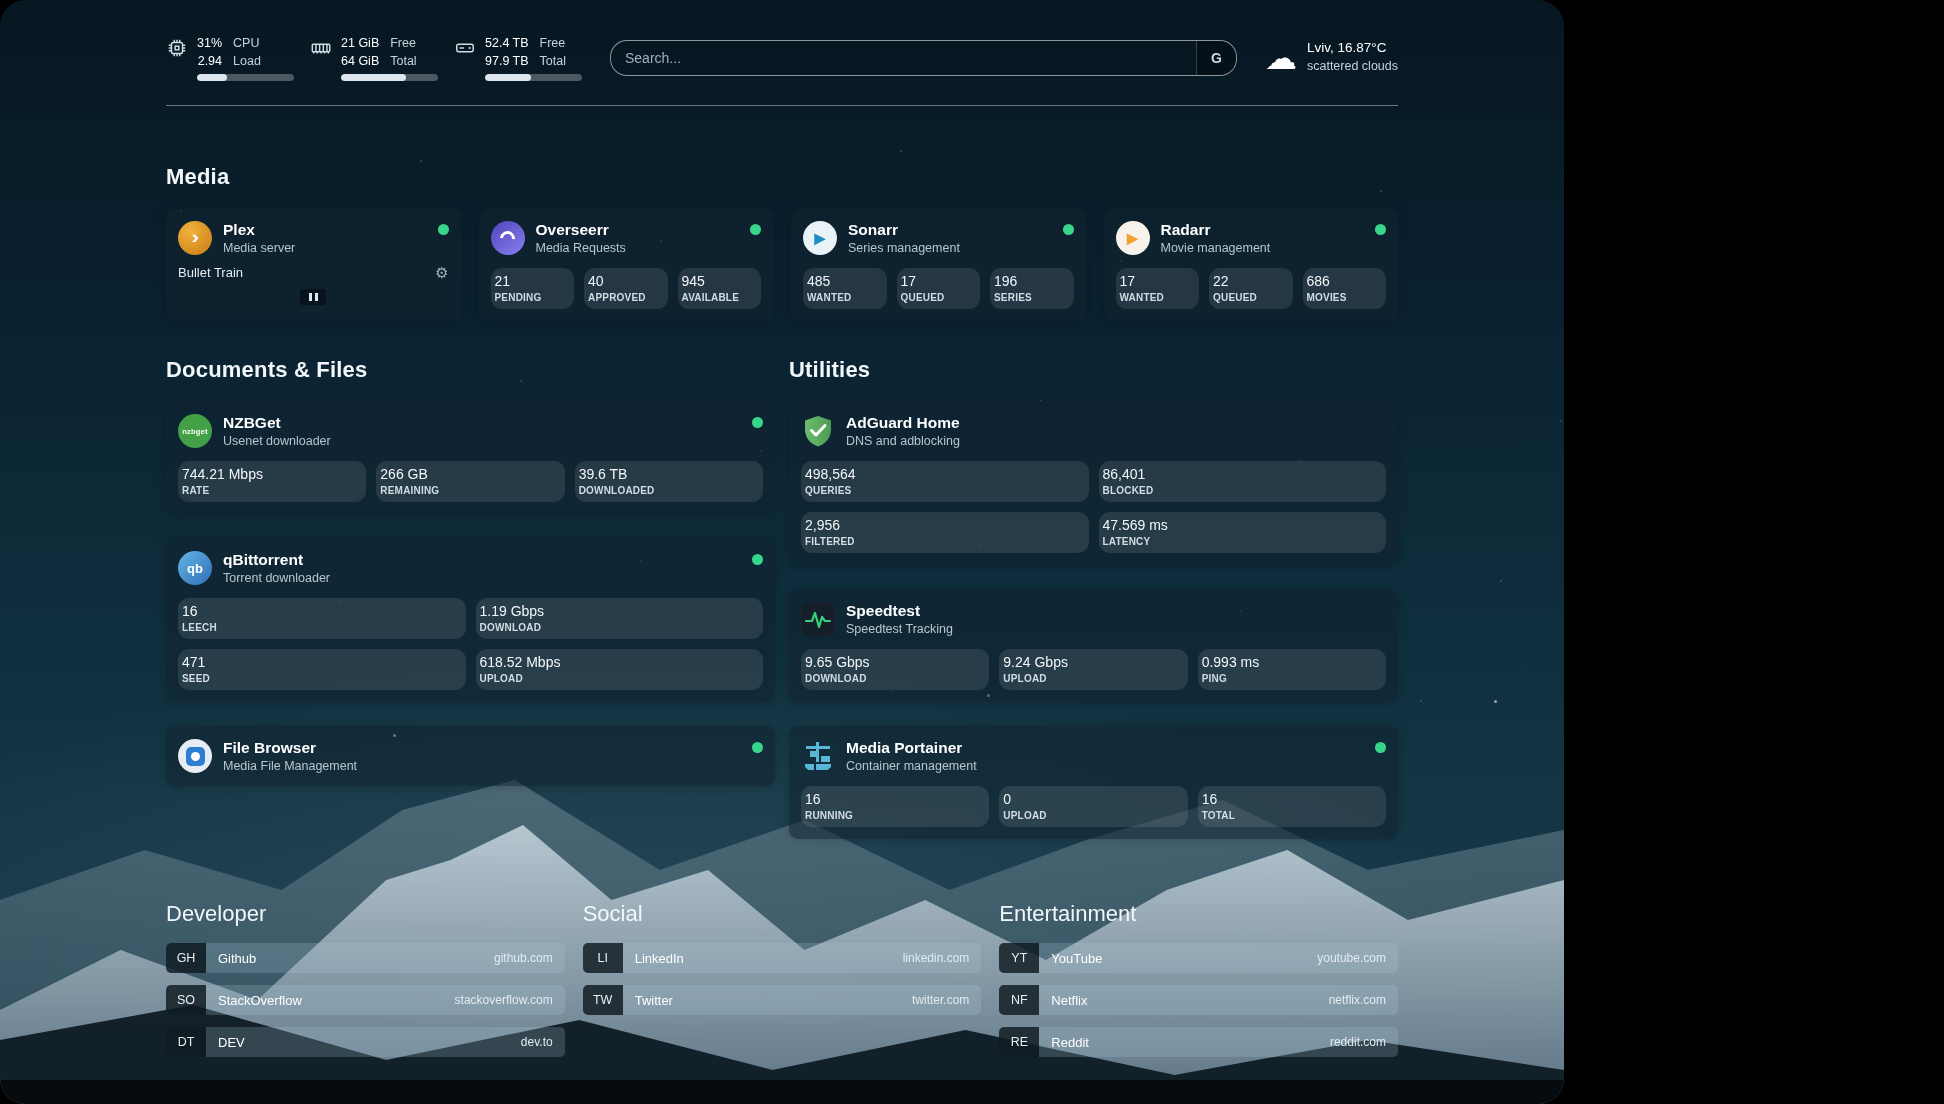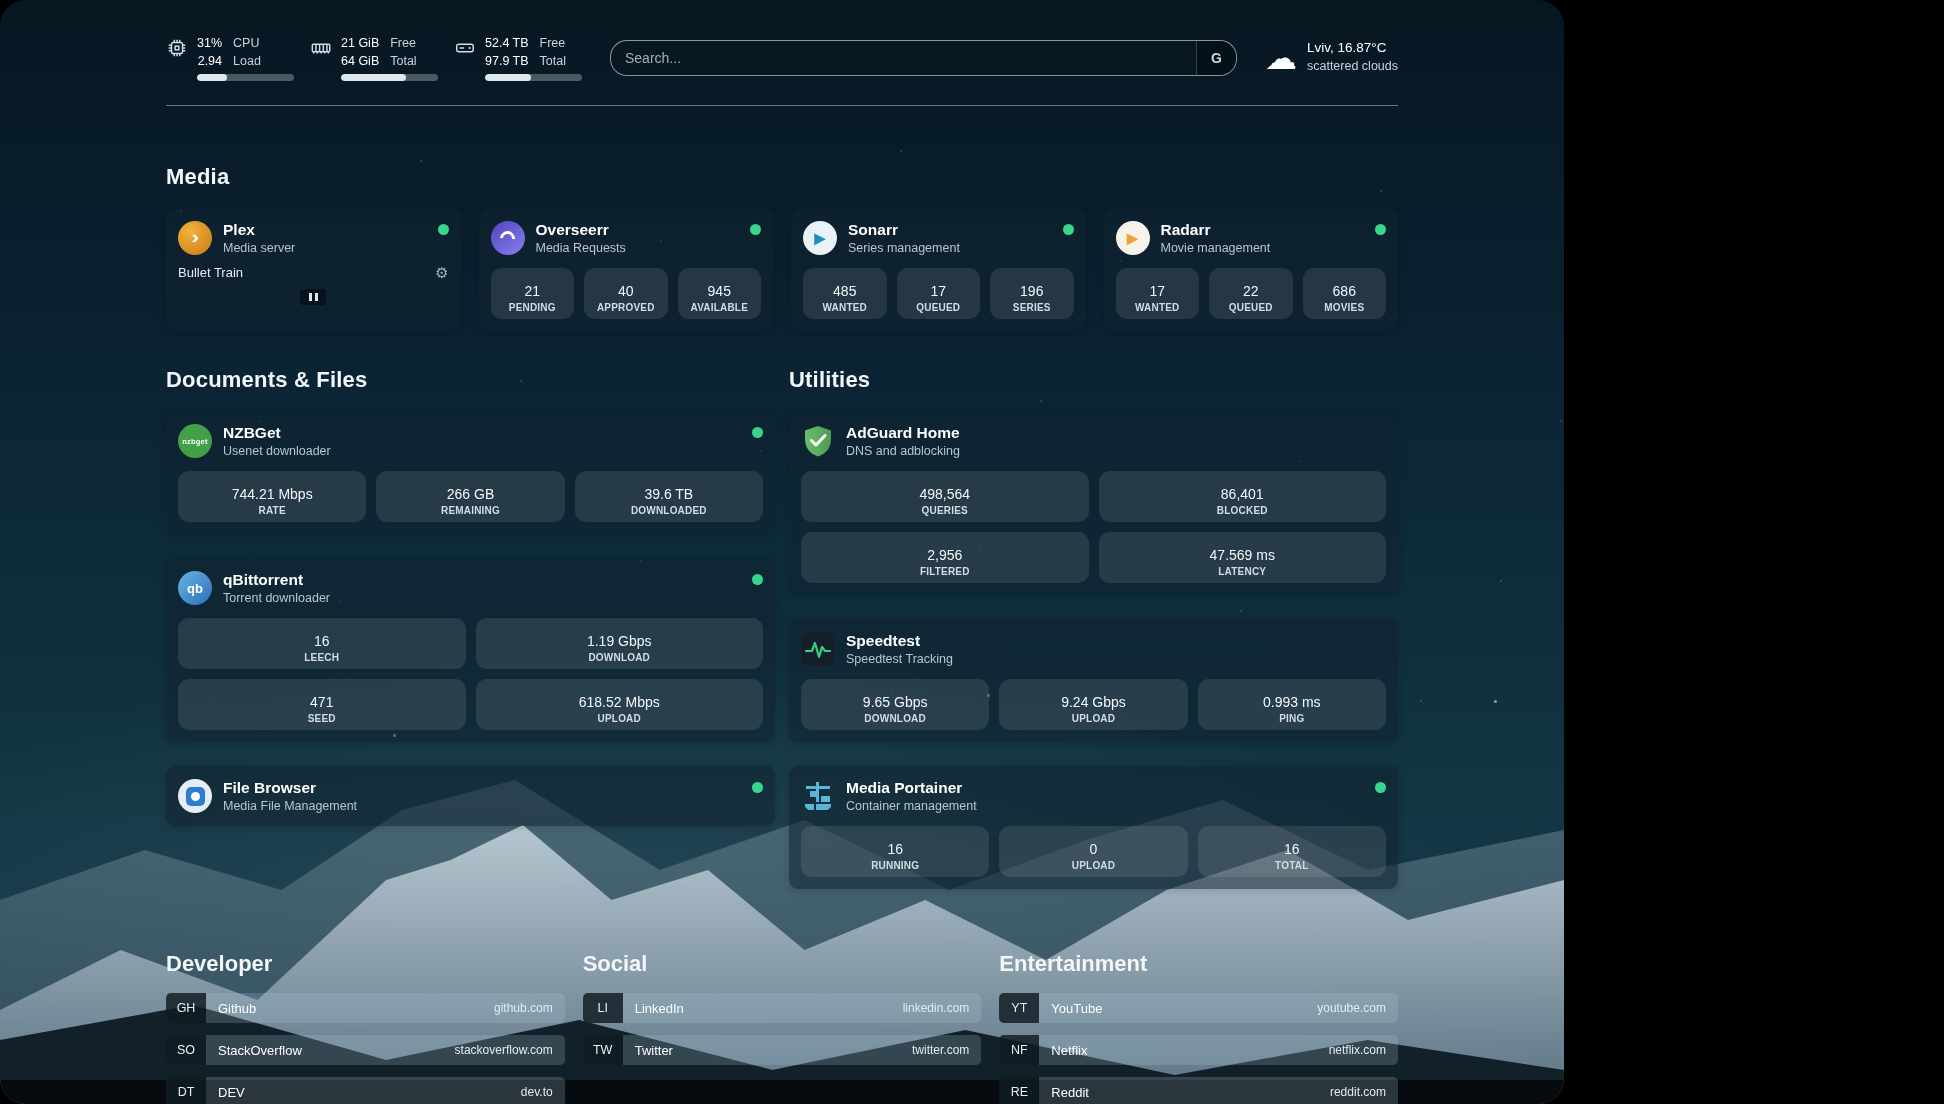--- a/index.html
+++ b/index.html
@@ -66,21 +66,21 @@
   .card { background:rgba(16,35,47,.55); border-radius:9px; padding:12px; box-shadow:0 1px 8px rgba(0,0,0,.18); }
   .card-header { display:flex; align-items:center; gap:11px; cursor:pointer; }
   .hgroup { line-height:1.25; }
   .card-title { font-size:15.5px; font-weight:600; color:#fff; }
   .card-sub { font-size:12.5px; color:#b7c6cf; margin-top:1px; }
   .dot { width:11px; height:11px; border-radius:50%; background:#38d68b; margin-left:auto; flex-shrink:0; align-self:flex-start; margin-top:4px; }
 
   .stats { display:grid; gap:10px; margin-top:12px; }
   .stats.c3 { grid-template-columns:repeat(3,1fr); }
   .stats.c4 { grid-template-columns:repeat(2,1fr); }
-  .stat { background:rgba(255,255,255,.1); border-radius:11px; padding:15px 4px 6px; text-align:center; }
+  .stat { background:rgba(255,255,255,.1); border-radius:11px; padding:5px 4px 6px; text-align:left; }
   .stat-value { font-size:14px; color:#f3f7f9; white-space:nowrap; }
   .stat-label { font-size:10px; font-weight:700; color:#d2dde3; margin-top:3px; letter-spacing:.2px; }
 
   
   .icon { width:34px; height:34px; border-radius:50%; display:flex; align-items:center; justify-content:center; flex-shrink:0; overflow:hidden; }
   .icon svg { display:block; }
   .icon-plex { background:radial-gradient(circle at 35% 30%, #f2b23c, #c87a14); }
   .icon-plex b { color:#fff; font-size:19px; font-weight:900; transform:scaleX(1.25); margin-top:-2px; }
   .icon-overseerr { background:linear-gradient(140deg,#4f46ba,#8b7ff0); }
   .swirl { width:15px; height:15px; border-radius:50%; border:3px solid #fff; border-left-color:transparent; border-bottom-color:transparent; transform:rotate(-40deg); }
@@ -103,21 +103,21 @@
   .player { display:flex; align-items:center; margin-top:9px;flex-direction:column; }
   .pause-btn { width:26px; height:16px; background:rgba(2,10,16,.55); border:0; border-radius:3px; display:flex; align-items:center;
     justify-content:center; gap:3px; cursor:pointer; flex-shrink:0; }
   .pause-btn i { width:3px; height:8px; background:#dfe7ec; }
   .ptrack { flex:1; height:16px; margin-left:4px; background:rgba(6,18,26,.55); border-radius:3px; position:relative; overflow:hidden; cursor:pointer; }
   .pfill { height:100%; background:#e9eff3; border-radius:3px 0 0 3px; }
   .ptime { position:absolute; right:8px; top:50%; transform:translateY(-50%); font-size:11px; font-weight:700; color:#fff; white-space:nowrap; }
 
   
   .bookmarks-grid { display:grid; grid-template-columns:repeat(3,1fr); gap:18px; margin-top:62px; }
-  .bm-title { font-size:22px; font-weight:700; margin-bottom:16px; color:#f3f7f9; }
+  .bm-title { font-size:22px; font-weight:400; margin-bottom:16px; color:#f3f7f9; }
   .bm-row { display:flex; align-items:center; height:30px; background:rgba(175,205,218,.22); border-radius:5px; margin-bottom:12px;
     overflow:hidden; font-size:13px; cursor:pointer; }
   .bm-abbr { width:40px; align-self:stretch; background:rgba(7,17,23,.78); display:flex; align-items:center; justify-content:center;
     font-size:12.5px; color:#e8eef2; flex-shrink:0; }
   .bm-name { padding-left:12px; color:#fff; white-space:nowrap; }
   .bm-url { margin-left:auto; padding-right:12px; color:#e2ebf0; font-size:12px; white-space:nowrap; }
 </style>
 </head>
 <body>
 

